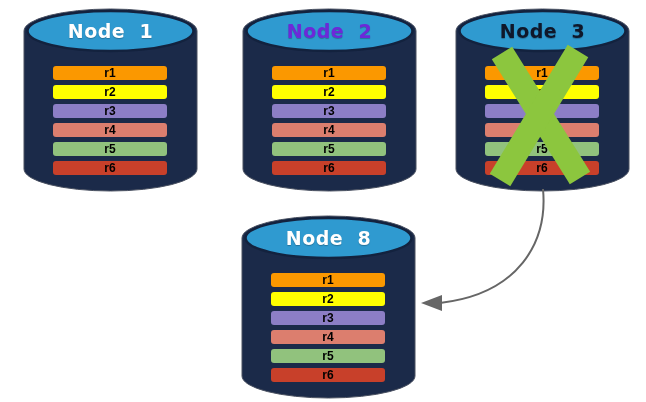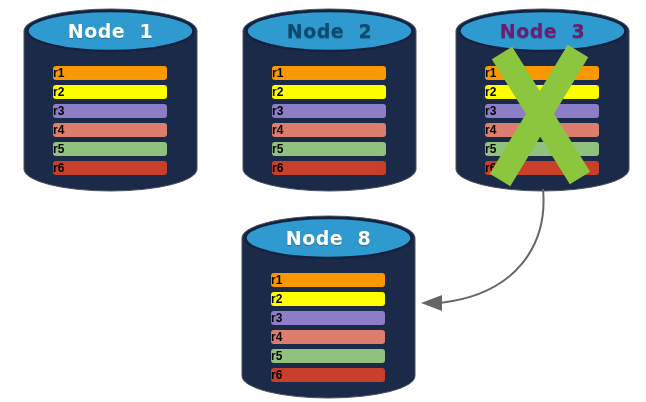--- a/index.html
+++ b/index.html
@@ -41,21 +41,21 @@
   .bars {
     position: absolute;
     left: 30px;
     top: 58px;
     width: 114px;
   }
   .bar {
     height: 14px;
     margin-bottom: 5px;
     border-radius: 3px;
-    text-align: left;
+    text-align: center;
     line-height: 14px;
     font-family: "Liberation Sans", sans-serif;
     font-weight: bold;
     font-size: 12px;
     color: #000000;
   }
   .xmark, .overlay {
     position: absolute;
     left: 0;
     top: 0;
@@ -81,37 +81,37 @@
       <div class="bar" style="background-color: rgb(145, 194, 125);"><span>r5</span></div>
       <div class="bar" style="background-color: rgb(200, 64, 42);"><span>r6</span></div>
     </div>
   </div>
 
   <div class="node" style="left:242px;top:8px">
     <svg class="cyl" width="175" height="185" viewBox="0 0 175 185">
       <path d="M1 23 L1 161 A86.5 22 0 0 0 174 161 L174 23 A86.5 22 0 0 0 1 23 Z" stroke-width="1" fill="#1B2A49" stroke="#4A5161"></path>
       <ellipse cx="87.5" cy="23" rx="83" ry="20" stroke-width="2.5" fill="#2F9AD0" stroke="#13223E"></ellipse>
     </svg>
-    <div class="title" style="color: #0c4a6e;">Node  2</div>
+    <div class="title" style="color: #6d28d9;">Node  2</div>
     <div class="bars">
       <div class="bar" style="background-color: rgb(251, 152, 0);"><span>r1</span></div>
       <div class="bar" style="background-color: rgb(255, 255, 0);"><span>r2</span></div>
       <div class="bar" style="background-color: rgb(140, 126, 198);"><span>r3</span></div>
       <div class="bar" style="background-color: rgb(220, 126, 110);"><span>r4</span></div>
       <div class="bar" style="background-color: rgb(145, 194, 125);"><span>r5</span></div>
       <div class="bar" style="background-color: rgb(200, 64, 42);"><span>r6</span></div>
     </div>
   </div>
 
   <div class="node" style="left:455px;top:8px">
     <svg class="cyl" width="175" height="185" viewBox="0 0 175 185">
       <path d="M1 23 L1 161 A86.5 22 0 0 0 174 161 L174 23 A86.5 22 0 0 0 1 23 Z" stroke-width="1" fill="#1B2A49" stroke="#4A5161"></path>
       <ellipse cx="87.5" cy="23" rx="83" ry="20" stroke-width="2.5" fill="#2F9AD0" stroke="#13223E"></ellipse>
     </svg>
-    <div class="title" style="color: #701a75;">Node  3</div>
+    <div class="title" style="color: #0f172a;">Node  3</div>
     <div class="bars">
       <div class="bar" style="background-color: rgb(251, 152, 0);"><span>r1</span></div>
       <div class="bar" style="background-color: rgb(255, 255, 0);"><span>r2</span></div>
       <div class="bar" style="background-color: rgb(140, 126, 198);"><span>r3</span></div>
       <div class="bar" style="background-color: rgb(220, 126, 110);"><span>r4</span></div>
       <div class="bar" style="background-color: rgb(145, 194, 125);"><span>r5</span></div>
       <div class="bar" style="background-color: rgb(200, 64, 42);"><span>r6</span></div>
     </div>
     <svg class="xmark" width="175" height="185" viewBox="0 0 175 185">
       <line x1="47" y1="45" x2="125" y2="170" stroke-width="24" stroke="#8CC63E"></line>

